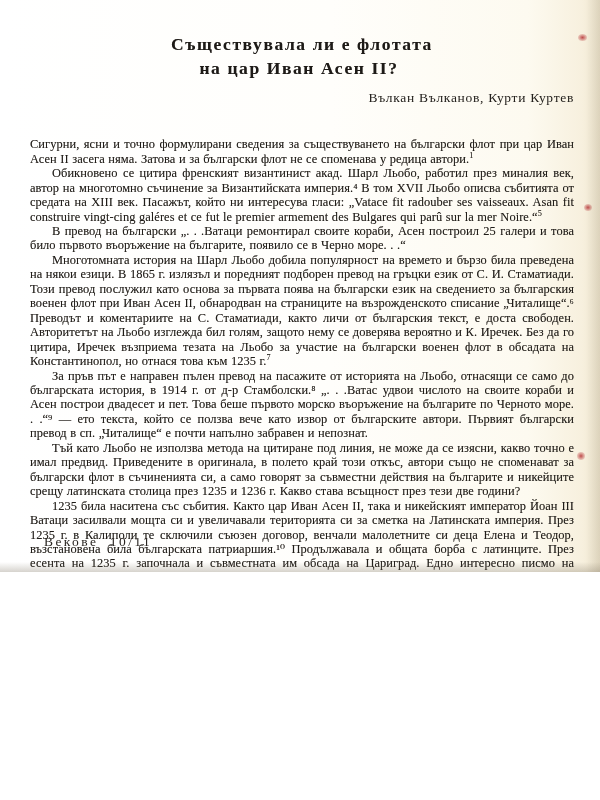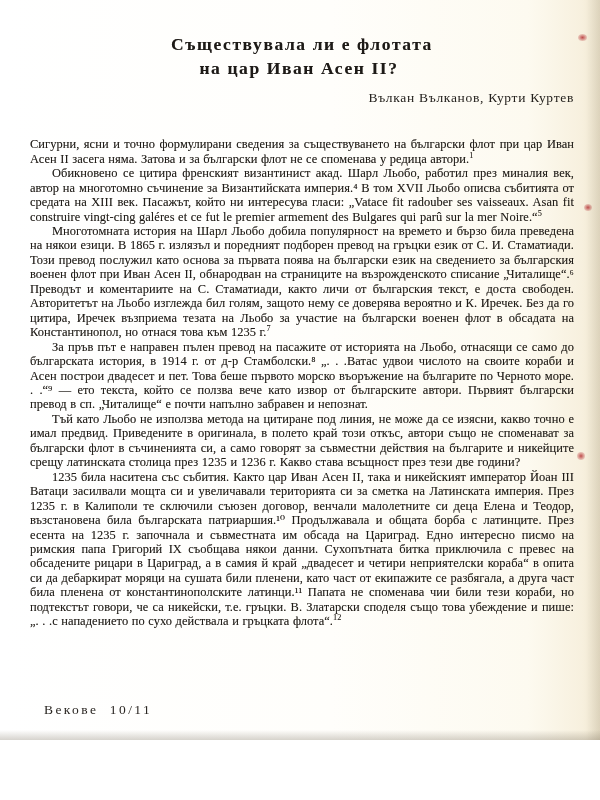--- a/index.html
+++ b/index.html
@@ -4,21 +4,21 @@
 <title>Векове 10/11</title>
 <style>
   html, body {
     margin: 0;
     padding: 0;
     background: #ffffff;
   }
   .page {
     position: relative;
     width: 600px;
-    height: 740px;
+    height: 572px;
     background:
       linear-gradient(to right,
         #ffffff 0%,
         #fffefb 55%,
         #fdfaf0 88%,
         #f7f0de 97%,
         #efe6cf 100%),
       #fffdf8;
     overflow: hidden;
     font-family: "Liberation Serif", "DejaVu Serif", serif;
@@ -119,20 +119,21 @@
     <h1 class="title">
       <span>Съществувала ли е флотата</span>
       <span class="line2">на цар Иван Асен II?</span>
     </h1>
 
     <div class="byline">Вълкан Вълканов, Курти Куртев</div>
 
     <div class="body">
       <p class="first" style="text-indent: 0px;">Сигурни, ясни и точно формулирани сведения за съществуването на български флот при цар Иван Асен II засега няма. Затова и за български флот не се споменава у редица автори.<sup>1</sup></p>
       <p>Обикновено се цитира френският византинист акад. Шарл Льобо, работил през миналия век, автор на многотомно съчинение за Византийската империя.⁴ В том XVII Льобо описва събитията от средата на XIII век. Пасажът, който ни интересува гласи: „Vatace fit radouber ses vaisseaux. Asan fit construire vingt-cing galéres et ce fut le premier armement des Bulgares qui parû sur la mer Noire.“<sup>5</sup></p>
+      <p>В превод на български „. . .Ватаци ремонтирал своите кораби, Асен построил 25 галери и това било първото въоръжение на българите, появило се в Черно море. . .“</p>
       <p>Многотомната история на Шарл Льобо добила популярност на времето и бързо била преведена на някои езици. В 1865 г. излязъл и поредният подборен превод на гръцки език от С. И. Стаматиади. Този превод послужил като основа за първата поява на български език на сведението за българския военен флот при Иван Асен II, обнародван на страниците на възрожденското списание „Читалище“.⁶ Преводът и коментариите на С. Стаматиади, както личи от българския текст, е доста свободен. Авторитетът на Льобо изглежда бил голям, защото нему се доверява вероятно и К. Иречек. Без да го цитира, Иречек възприема тезата на Льобо за участие на български военен флот в обсадата на Константинопол, но отнася това към 1235 г.<sup>7</sup></p>
       <p>За пръв път е направен пълен превод на пасажите от историята на Льобо, отнасящи се само до българската история, в 1914 г. от д-р Стамболски.⁸ „. . .Ватас удвои числото на своите кораби и Асен построи двадесет и пет. Това беше първото морско въоръжение на българите по Черното море. . .“⁹ — ето текста, който се ползва вече като извор от българските автори. Първият български превод в сп. „Читалище“ е почти напълно забравен и непознат.</p>
       <p>Тъй като Льобо не използва метода на цитиране под линия, не може да се изясни, какво точно е имал предвид. Приведените в оригинала, в полето край този откъс, автори също не споменават за български флот в съчиненията си, а само говорят за съвместни действия на българите и никейците срещу латинската столица през 1235 и 1236 г. Какво става всъщност през тези две години?</p>
       <p>1235 била наситена със събития. Както цар Иван Асен II, така и никейският император Йоан III Ватаци засилвали мощта си и увеличавали територията си за сметка на Латинската империя. През 1235 г. в Калиполи те сключили съюзен договор, венчали малолетните си деца Елена и Теодор, възстановена била българската патриаршия.¹⁰ Продължавала и общата борба с латинците. През есента на 1235 г. започнала и съвместната им обсада на Цариград. Едно интересно писмо на римския папа Григорий IX съобщава някои данни. Сухопътната битка приключила с превес на обсадените рицари в Цариград, а в самия й край „двадесет и четири неприятелски кораба“ в опита си да дебаркират моряци на сушата били пленени, като част от екипажите се разбягала, а друга част била пленена от константинополските латинци.¹¹ Папата не споменава чии били тези кораби, но подтекстът говори, че са никейски, т.е. гръцки. В. Златарски споделя също това убеждение и пише: „. . .с нападението по сухо действала и гръцката флота“.<sup>12</sup></p>
     </div>
 
   </div>
 
   <div class="footer">Векове  10/11</div>
 

